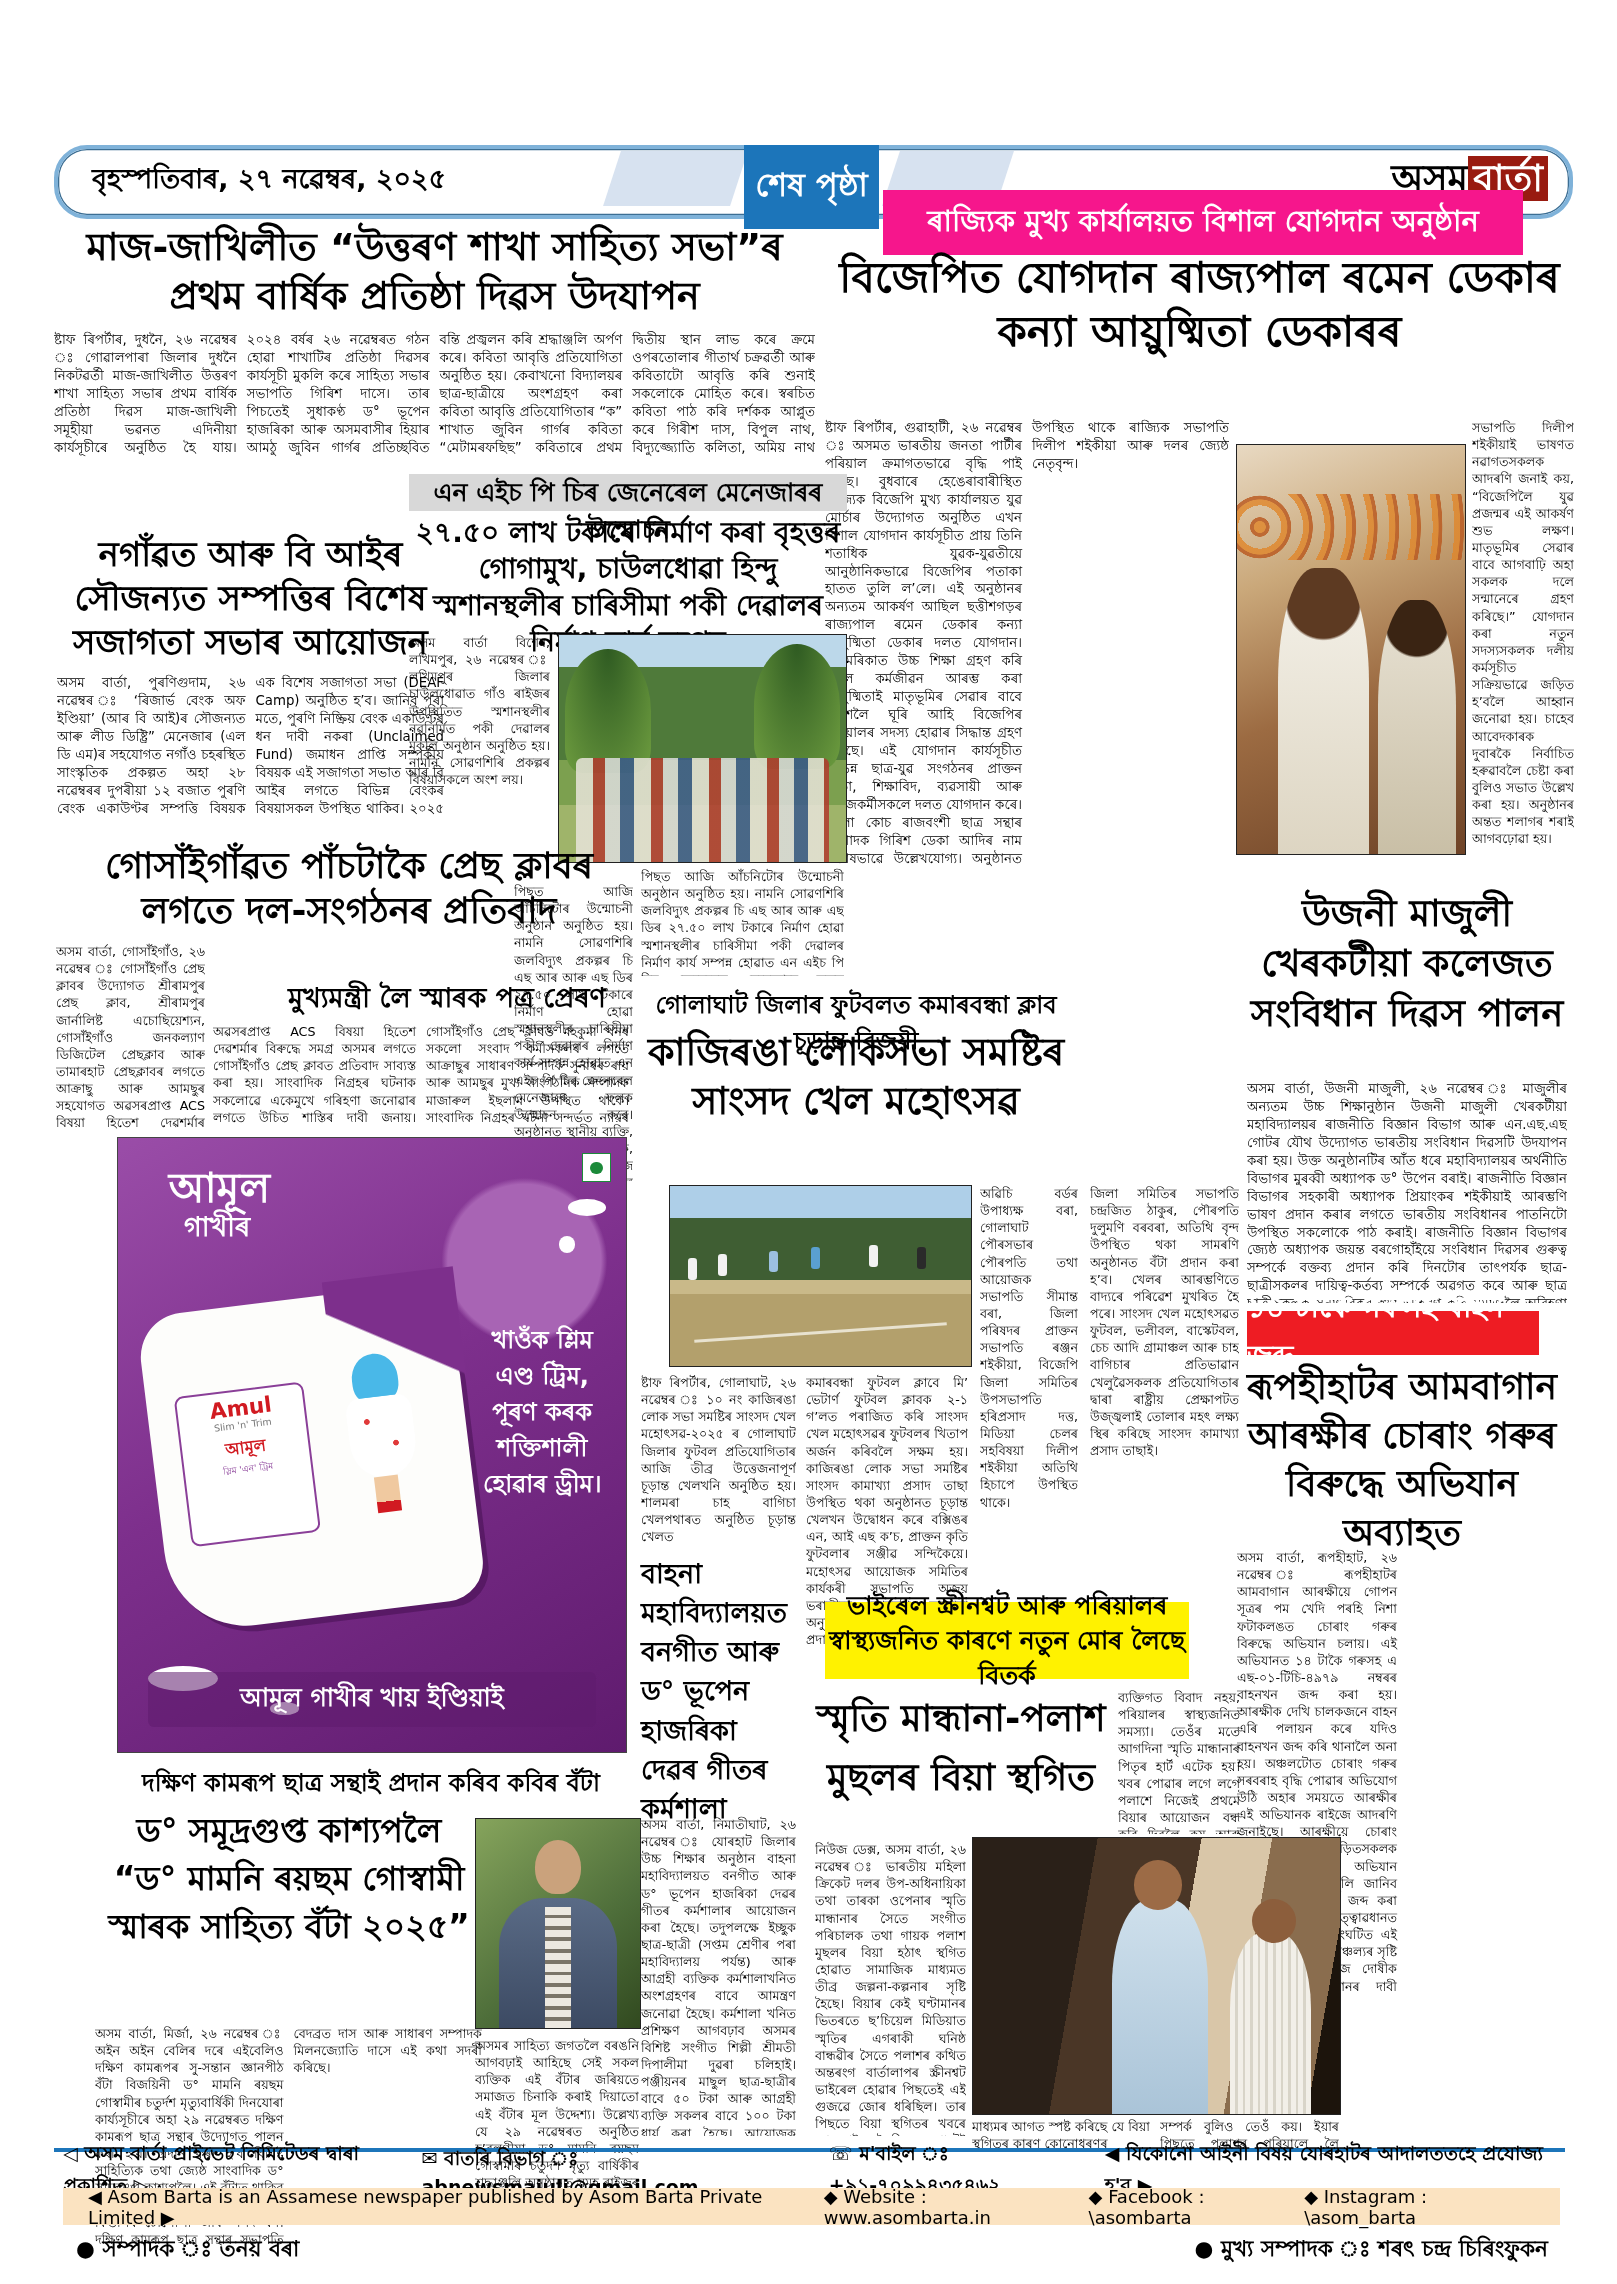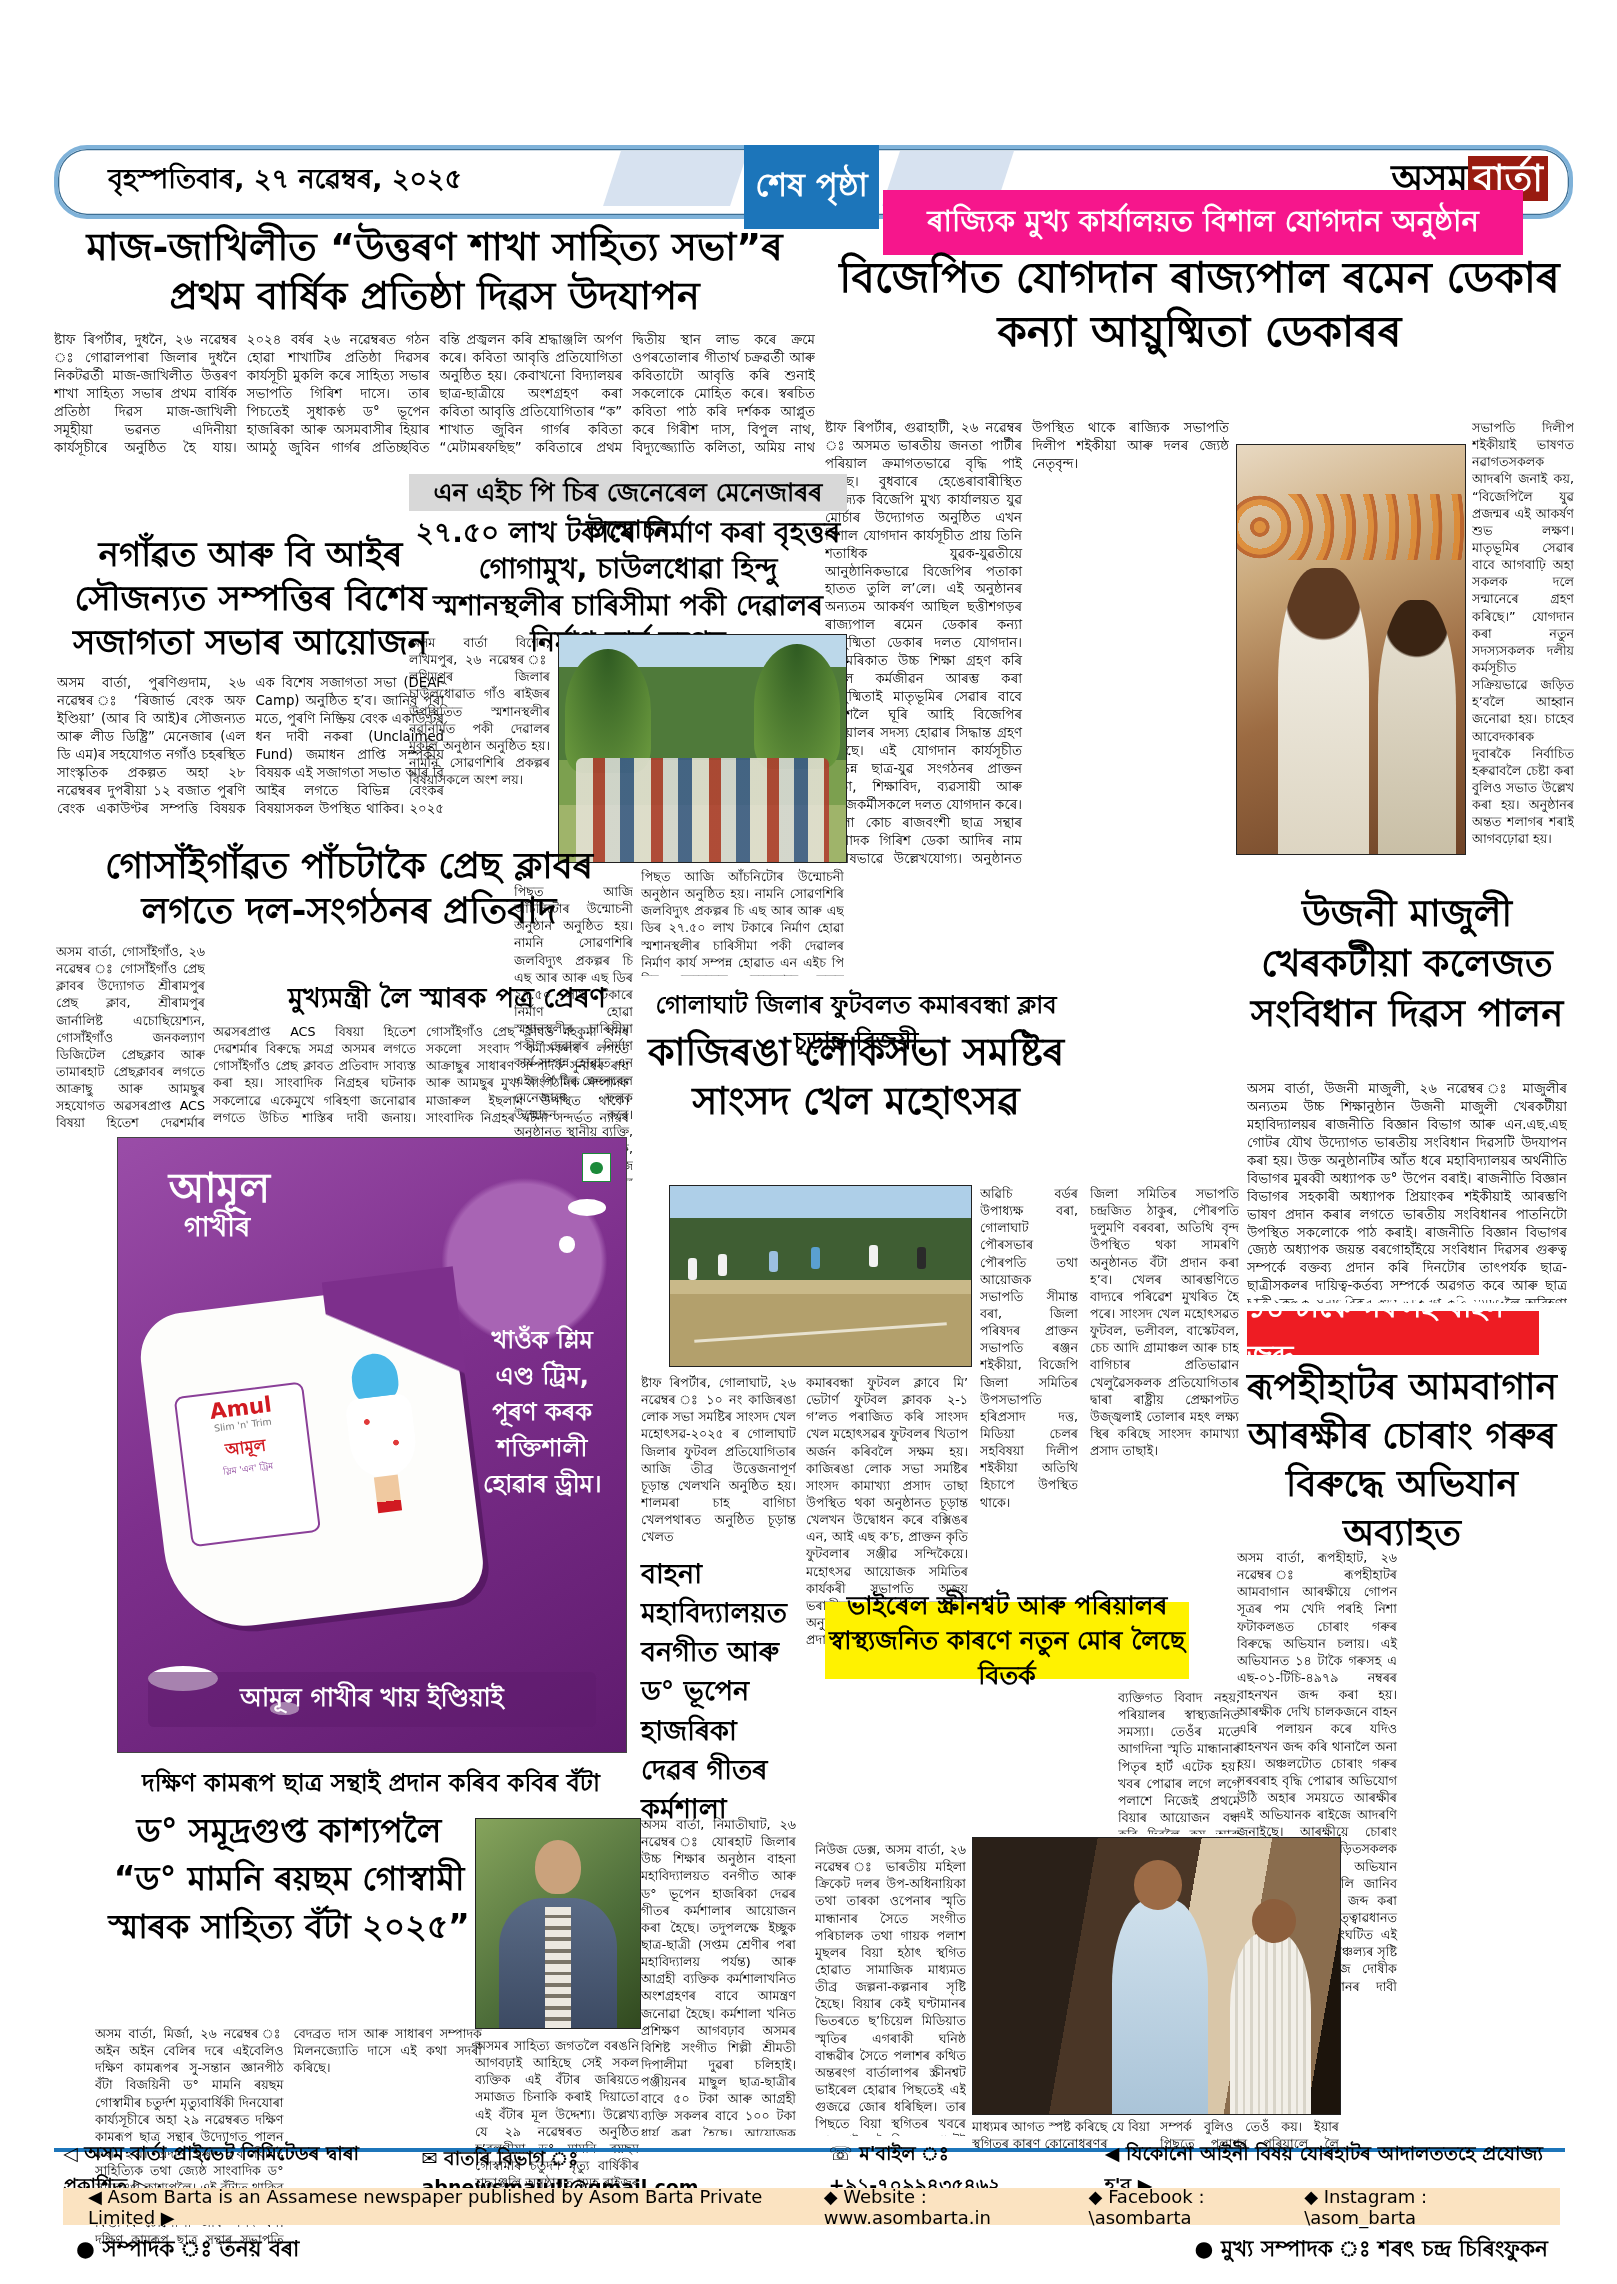--- a/index.html
+++ b/index.html
@@ -68,21 +68,21 @@
   #peach{background:#fbe3c1;display:flex;align-items:center;justify-content:space-between;font-size:18px;padding:0 25px;}
   .ft1{display:flex;justify-content:space-between;align-items:center;font-size:19px;font-weight:bold;}
   .ed{font-size:21.6px;font-weight:bold;}
 </style>
 </head>
 <body>
 
 <div id="page">
 
   <div class="a" id="hdr-bar" style="left:54px;top:145px;width:1511px;height:66px;"></div>
-  <div class="a" id="hdr-date" style="left:78px;top:146px;width:571px;height:66px;">বৃহস্পতিবাৰ, ২৭ নৱেম্বৰ, ২০২৫</div>
+  <div class="a" id="hdr-date" style="left:62px;top:146px;width:571px;height:66px;">বৃহস্পতিবাৰ, ২৭ নৱেম্বৰ, ২০২৫</div>
   <div class="a trap" style="left:612px;top:151px;width:127px;height:55px;transform:skewX(-18deg);"></div>
   <div class="a" id="hdr-page" style="left:744px;top:145px;width:135px;height:84px;">শেষ পৃষ্ঠা</div>
   <div class="a trap" style="left:891px;top:151px;width:114px;height:55px;transform:skewX(-18deg);"></div>
   <div class="a" id="logo" style="right:70px;top:146px;height:66px;">
     <span>অসম</span><span class="red">বাৰ্তা</span>
   </div>
 
   <div class="a hl" style="left:54px;top:223px;width:761px;height:102px;font-size:38px;line-height:1.28;">মাজ-জাখিলীত “উত্তৰণ শাখা সাহিত্য সভা”ৰ প্ৰথম বাৰ্ষিক প্ৰতিষ্ঠা দিৱস উদযাপন</div>
   <div class="a j c4" style="left:54px;top:331px;width:761px;height:141px;">ষ্টাফ ৰিপৰ্টাৰ, দুধনৈ, ২৬ নৱেম্বৰ ঃ গোৱালপাৰা জিলাৰ দুধনৈ নিকটৱৰ্তী মাজ-জাখিলীত উত্তৰণ শাখা সাহিত্য সভাৰ প্ৰথম বাৰ্ষিক প্ৰতিষ্ঠা দিৱস মাজ-জাখিলী সমূহীয়া ভৱনত এদিনীয়া কাৰ্যসূচীৰে অনুষ্ঠিত হৈ যায়। ২০২৪ বৰ্ষৰ ২৬ নৱেম্বৰত গঠন হোৱা শাখাটিৰ প্ৰতিষ্ঠা দিৱসৰ কাৰ্যসূচী মুকলি কৰে সাহিত্য সভাৰ সভাপতি গিৰিশ দাসে। তাৰ পিচতেই সুধাকণ্ঠ ড° ভূপেন হাজৰিকা আৰু অসমবাসীৰ হিয়াৰ আমঠু জুবিন গাৰ্গৰ প্ৰতিচ্ছবিত বন্তি প্ৰজ্বলন কৰি শ্ৰদ্ধাঞ্জলি অৰ্পণ কৰে। কবিতা আবৃত্তি প্ৰতিযোগিতা অনুষ্ঠিত হয়। কেবাখনো বিদ্যালয়ৰ ছাত্ৰ-ছাত্ৰীয়ে অংশগ্ৰহণ কৰা কবিতা আবৃত্তি প্ৰতিযোগিতাৰ “ক” শাখাত জুবিন গাৰ্গৰ কবিতা “মেটামৰফছিছ” কবিতাৰে প্ৰথম দ্বিতীয় স্থান লাভ কৰে ক্ৰমে ওপৰতোলাৰ গীতাৰ্থ চক্ৰৱৰ্তী আৰু কবিতাটো আবৃত্তি কৰি শুনাই সকলোকে মোহিত কৰে। স্বৰচিত কবিতা পাঠ কৰি দৰ্শকক আপ্লুত কৰে গিৰীশ দাস, বিপুল নাথ, বিদ্যুজ্জ্যোতি কলিতা, অমিয় নাথ আৰু চানক্য কলিতাই। একেটা অনুষ্ঠানতে গীত, কবিতা আদিৰে অনুষ্ঠানস্থলী মুখৰিত হৈ পৰে।</div>
 
@@ -163,20 +163,21 @@
   <div class="a j" style="left:641px;top:1816px;width:155px;height:320px;font-size:12.7px;">অসম বাৰ্তা, নিমাতীঘাট, ২৬ নৱেম্বৰ ঃ যোৰহাট জিলাৰ উচ্চ শিক্ষাৰ অনুষ্ঠান বাহনা মহাবিদ্যালয়ত বনগীত আৰু ড° ভূপেন হাজৰিকা দেৱৰ গীতৰ কৰ্মশালাৰ আয়োজন কৰা হৈছে। তদুপলক্ষে ইচ্ছুক ছাত্ৰ-ছাত্ৰী (সপ্তম শ্ৰেণীৰ পৰা মহাবিদ্যালয় পৰ্যন্ত) আৰু আগ্ৰহী ব্যক্তিক কৰ্মশালাখনিত অংশগ্ৰহণৰ বাবে আমন্ত্ৰণ জনোৱা হৈছে। কৰ্মশালা খনিত প্ৰশিক্ষণ আগবঢ়াব অসমৰ বিশিষ্ট সংগীত শিল্পী শ্ৰীমতী দিপালীমা দুৱৰা চলিহাই। পঞ্জীয়নৰ মাছুল ছাত্ৰ-ছাত্ৰীৰ বাবে ৫০ টকা আৰু আগ্ৰহী ব্যক্তি সকলৰ বাবে ১০০ টকা ধাৰ্য কৰা হৈছে। আয়োজক সকলে ৬ ডিচেম্বৰ ২০২৫ তাৰিখৰ ভিতৰত আগ্ৰহীসকলক কৰ্মশালা খনিত যোগদান কৰিবলৈ আহ্বান জনাইছে। ইচ্ছুক সকলে ফোন নাম্বাৰ ৯৪৩৫০৪৯০১০, ৮৬৩৮০৩৪৭০০ত যোগাযোগ কৰিব পাৰিব!</div>
 
   <div class="a hl" style="left:1247px;top:889px;width:320px;height:184px;font-size:37px;line-height:1.35;">উজনী মাজুলী খেৰকটীয়া কলেজত সংবিধান দিৱস পালন</div>
   <div class="a j" style="left:1247px;top:1080px;width:320px;height:223px;font-size:13.3px;">অসম বাৰ্তা, উজনী মাজুলী, ২৬ নৱেম্বৰ ঃ মাজুলীৰ অন্যতম উচ্চ শিক্ষানুষ্ঠান উজনী মাজুলী খেৰকটীয়া মহাবিদ্যালয়ৰ ৰাজনীতি বিজ্ঞান বিভাগ আৰু এন.এছ.এছ গোটৰ যৌথ উদ্যোগত ভাৰতীয় সংবিধান দিৱসটি উদযাপন কৰা হয়। উক্ত অনুষ্ঠানটিৰ আঁত ধৰে মহাবিদ্যালয়ৰ অৰ্থনীতি বিভাগৰ মুৰব্বী অধ্যাপক ড° উপেন বৰাই। ৰাজনীতি বিজ্ঞান বিভাগৰ সহকাৰী অধ্যাপক প্ৰিয়াংকৰ শইকীয়াই আৰম্ভণি ভাষণ প্ৰদান কৰাৰ লগতে ভাৰতীয় সংবিধানৰ পাতনিটো উপস্থিত সকলোকে পাঠ কৰাই। ৰাজনীতি বিজ্ঞান বিভাগৰ জ্যেষ্ঠ অধ্যাপক জয়ন্ত বৰগোহাঁইয়ে সংবিধান দিৱসৰ গুৰুত্ব সম্পৰ্কে বক্তব্য প্ৰদান কৰি দিনটোৰ তাৎপৰ্যক ছাত্ৰ-ছাত্ৰীসকলৰ দায়িত্ব-কৰ্তব্য সম্পৰ্কে অৱগত কৰে আৰু ছাত্ৰ ছাত্ৰীসকলক সুনাগৰিকৰ গুণ আহৰণ কৰি সমাজলৈ অৰিহণা আগবঢ়াবলৈ আহ্বান জনায়। উক্ত অনুষ্ঠানত মহাবিদ্যালয়ৰ শিক্ষক আৰু ছাত্ৰ ছাত্ৰী সকলে অংশগ্ৰহণ কৰি অনুষ্ঠানটিত সাফল্যমণ্ডিত কৰে।</div>
 
   <div class="a redbar" style="left:1247px;top:1311px;width:292px;height:44px;font-size:29px;">১৪ টাকৈ গৰুসহ বাহন জব্দ</div>
   <div class="a hl" style="left:1237px;top:1363px;width:330px;height:178px;font-size:36px;line-height:1.35;">ৰূপহীহাটৰ আমবাগান আৰক্ষীৰ চোৰাং গৰুৰ বিৰুদ্ধে অভিযান অব্যাহত</div>
   <div class="a j c2" style="left:1237px;top:1549px;width:330px;height:587px;font-size:12.7px;">অসম বাৰ্তা, ৰূপহীহাট, ২৬ নৱেম্বৰ ঃ ৰূপহীহাটৰ আমবাগান আৰক্ষীয়ে গোপন সূত্ৰৰ পম খেদি পৰহি নিশা ফটাকলঙত চোৰাং গৰুৰ বিৰুদ্ধে অভিযান চলায়। এই অভিযানত ১৪ টাকৈ গৰুসহ এ এছ-০১-টিচি-৪৯৭৯ নম্বৰৰ বাহনখন জব্দ কৰা হয়। আৰক্ষীক দেখি চালকজনে বাহন এৰি পলায়ন কৰে যদিও বাহনখন জব্দ কৰি থানালৈ অনা হয়। অঞ্চলটোত চোৰাং গৰুৰ সৰবৰাহ বৃদ্ধি পোৱাৰ অভিযোগ উঠি অহাৰ সময়তে আৰক্ষীৰ এই অভিযানক ৰাইজে আদৰণি জনাইছে। আৰক্ষীয়ে চোৰাং কাৰবাৰত জড়িতসকলক কৰায়ত্ত কৰিবলৈ অভিযান অব্যাহত ৰাখিছে বুলি জানিব পৰা গৈছে। ইফালে জব্দ কৰা গৰুবোৰ উপযুক্ত তত্ত্বাৱধানত ৰখা হৈছে। নিশা সংঘটিত এই ঘটনাই অঞ্চলজুৰি চাঞ্চল্যৰ সৃষ্টি কৰিছে আৰু ৰাইজে দোষীক কঠোৰ শাস্তি প্ৰদানৰ দাবী জনাইছে।</div>
 
   <div class="a yellowbar" style="left:825px;top:1602px;width:364px;height:77px;font-size:25px;line-height:1.4;">ভাইৰেল স্ক্ৰীনশ্বট আৰু পৰিয়ালৰ স্বাস্থ্যজনিত কাৰণে নতুন মোৰ লৈছে বিতৰ্ক</div>
+  <div class="a hl" style="left:815px;top:1689px;width:292px;height:140px;font-size:37px;line-height:1.6;">স্মৃতি মান্ধানা-পলাশ মুছলৰ বিয়া স্থগিত</div>
   <div class="a j" style="left:1118px;top:1689px;width:122px;height:145px;font-size:12.7px;">ব্যক্তিগত বিবাদ নহয়, পৰিয়ালৰ স্বাস্থ্যজনিত সমস্যা। তেওঁৰ মতে আগদিনা স্মৃতি মান্ধানাৰ পিতৃৰ হাৰ্ট এটেক হয়। খবৰ পোৱাৰ লগে লগে পলাশে নিজেই প্ৰথমে বিয়াৰ আয়োজন বন্ধ কৰি দিবলৈ কয় আৰু পিতৃক এম্বুলেন্সেৰে চিকিৎসালয়লৈ</div>
   <div class="a j" style="left:815px;top:1841px;width:151px;height:295px;font-size:12.7px;">নিউজ ডেক্স, অসম বাৰ্তা, ২৬ নৱেম্বৰ ঃ ভাৰতীয় মহিলা ক্ৰিকেট দলৰ উপ-অধিনায়িকা তথা তাৰকা ওপেনাৰ স্মৃতি মান্ধানাৰ সৈতে সংগীত পৰিচালক তথা গায়ক পলাশ মুছলৰ বিয়া হঠাৎ স্থগিত হোৱাত সামাজিক মাধ্যমত তীব্ৰ জল্পনা-কল্পনাৰ সৃষ্টি হৈছে। বিয়াৰ কেই ঘণ্টামানৰ ভিতৰতে ছ’চিয়েল মিডিয়াত স্মৃতিৰ এগৰাকী ঘনিষ্ঠ বান্ধৱীৰ সৈতে পলাশৰ কথিত অন্তৰংগ বাৰ্তালাপৰ স্ক্ৰীনশ্বট ভাইৰেল হোৱাৰ পিছতেই এই গুজৱে জোৰ ধৰিছিল। তাৰ পিছতে বিয়া স্থগিতৰ খবৰে আগুৱাই লৈছিল গোটেই বিষয়টোৱে। কিন্তু এতিয়া পলাশ মুছলৰ পৰিয়ালৰ ফালৰ পৰা এক সম্পূৰ্ণ ভিন্ন বিৱৰণ আগবঢ়োৱা হৈছে। পলাশৰ মাতৃ অমৃতা মুছলে সংবাদ</div>
   <div class="a photo ph-cpl" style="left:972px;top:1837px;width:367px;height:276px;">
     <div class="man"></div>
     <div class="head1"></div>
     <div class="wman"></div>
     <div class="head2"></div>
   </div>
   <div class="a j" style="left:972px;top:2118px;width:178px;height:38px;font-size:12.7px;">মাধ্যমৰ আগত স্পষ্ট কৰিছে যে বিয়া স্থগিতৰ কাৰণ কোনোধৰণৰ</div>
   <div class="a j" style="left:1160px;top:2118px;width:179px;height:38px;font-size:12.7px;">সম্পৰ্ক বুলিও তেওঁ কয়। ইয়াৰ পিছতে পলাশৰ পৰিয়ালে লৈ যোৱাত সহায় কৰে। লগত স্মৃতিৰ পিতৃৰ স্বাস্থ্যৰ খবৰ লয়।</div>

